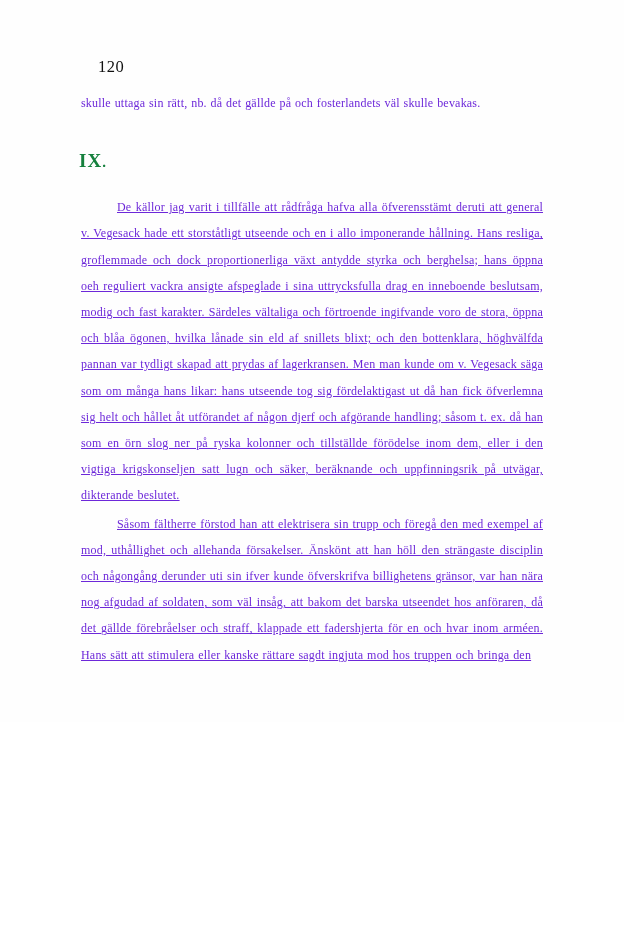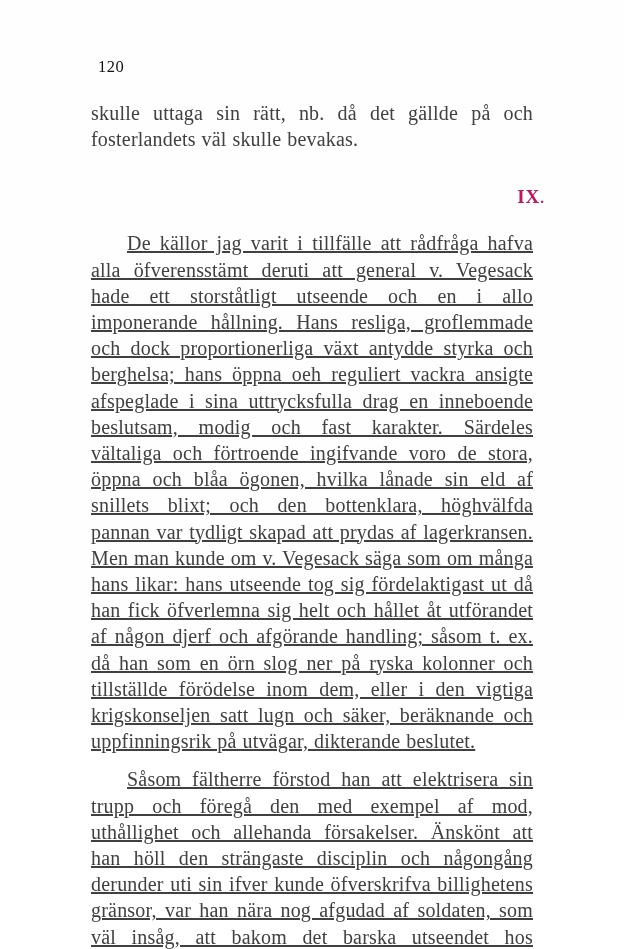--- a/index.html
+++ b/index.html
@@ -31,39 +31,39 @@
     letter-spacing: 0.5px;
     color: #111;
   }
   .text-block {
     position: absolute;
     left: 79px;
     top: 88px;
     width: 466px;
   }
   .para {
-    margin: 12px;
-    font-size: 20px;
+    margin: 2px;
+    font-size: 12px;
     line-height: 26.2px;
     text-align: justify;
-    color: #404040;
+    color: #6d28d9;
     letter-spacing: 0.2px;
     word-spacing: 0.6px;
   }
   .para.indent {
     text-indent: 36px;
     text-decoration: underline;
   }
   .chapter-heading {
-    text-align: right;
+    text-align: left;
     font-size: 19px;
     font-weight: bold;
     letter-spacing: 1px;
     margin: 34px 0 22px 0;
-    color: #be185d;
+    color: #15803d;
   }
   .chapter-heading .dot {
     font-weight: bold;
     font-size: 15px;
   }
 </style>
 </head>
 <body>
 
 <div class="page">

